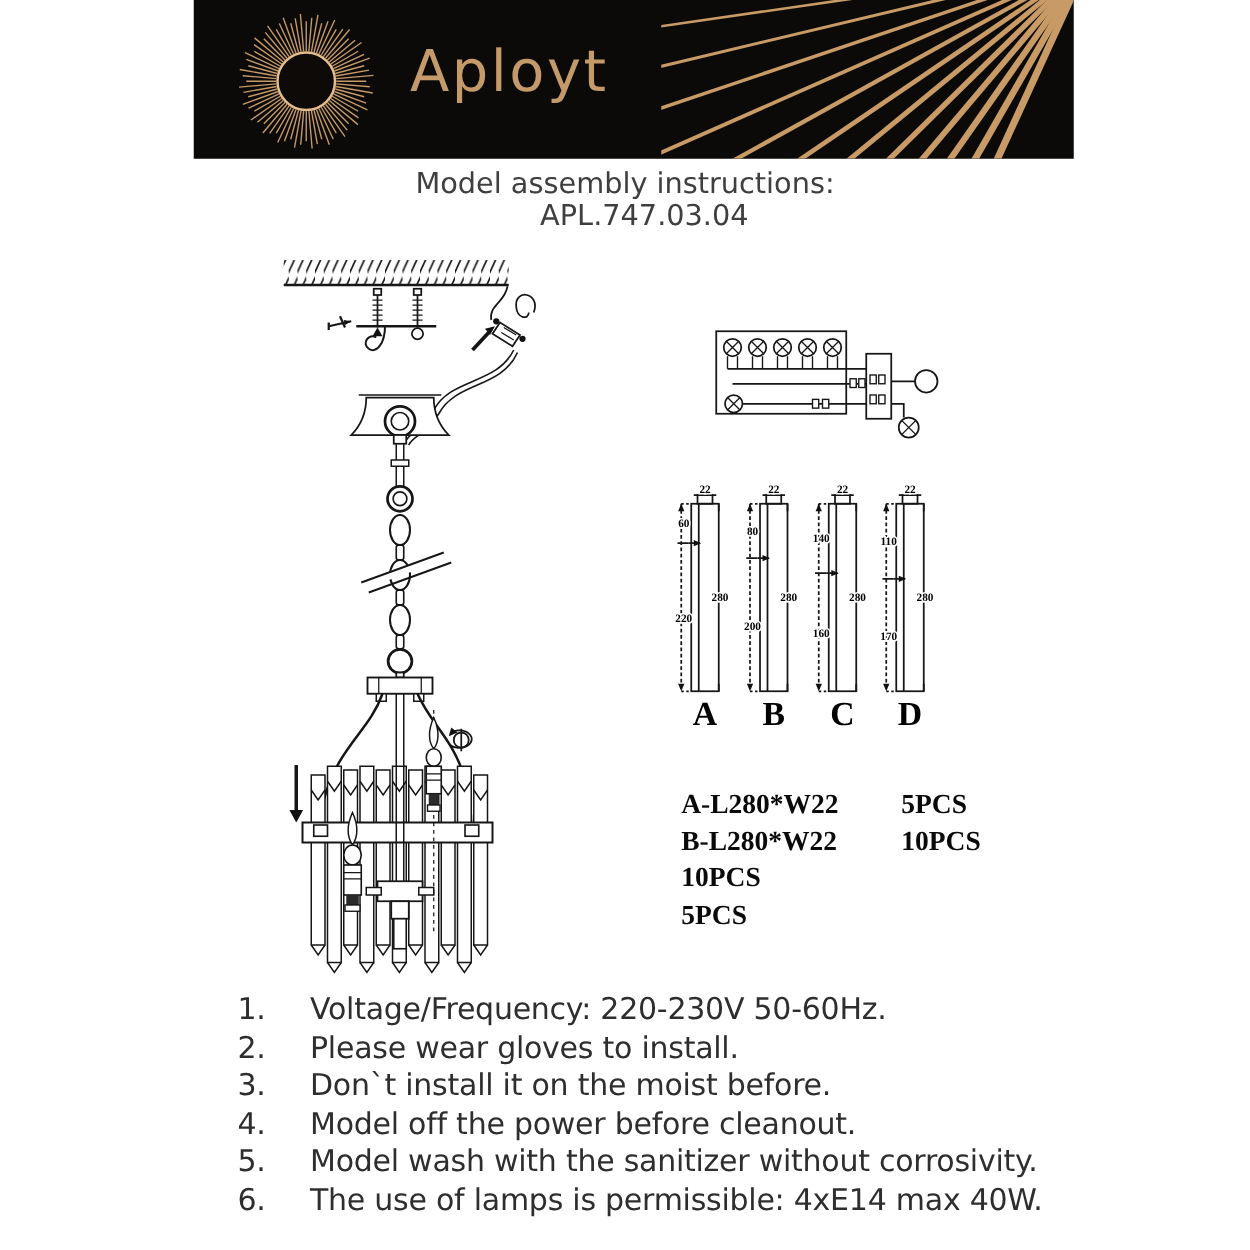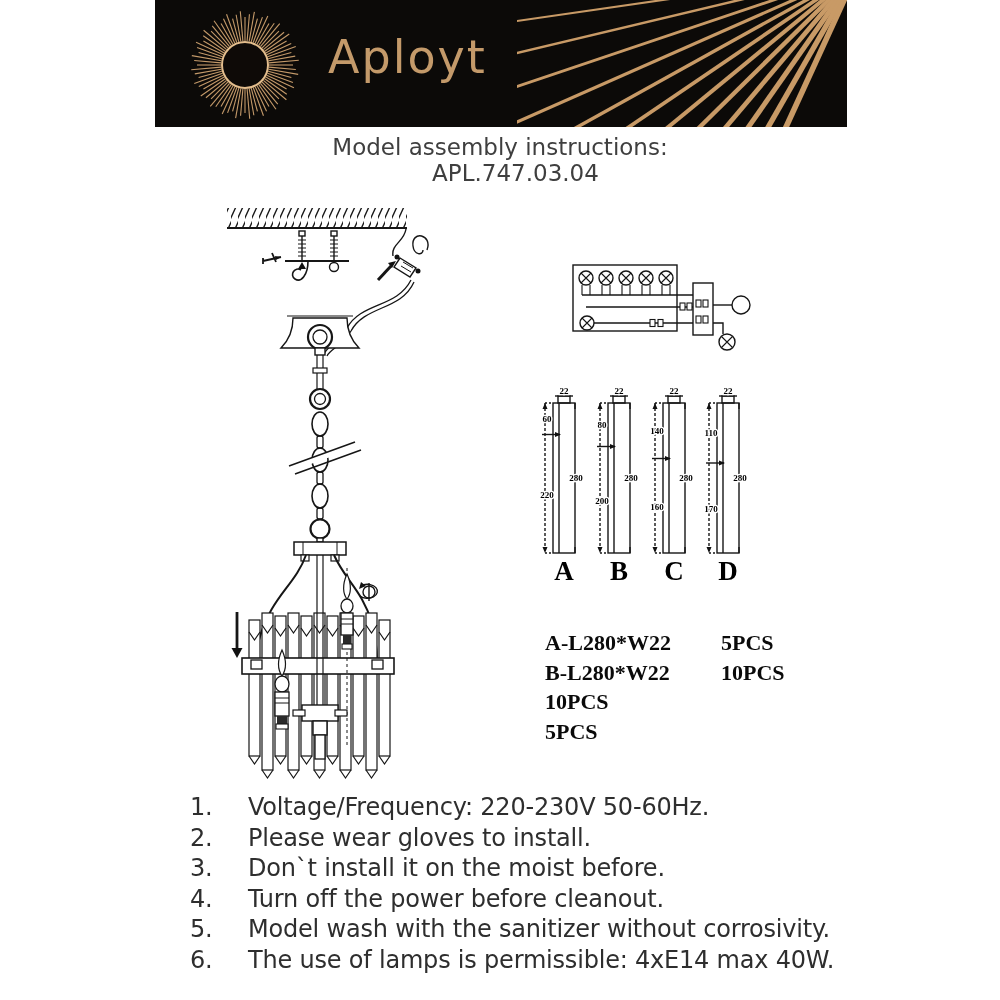--- a/index.html
+++ b/index.html
@@ -1,21 +1,21 @@
 <!DOCTYPE html>
 <html><head>
 <meta charset="utf-8">
 <style>
   html,body{margin:0;padding:0;background:#fff;}
   .page{position:relative;width:1000px;height:1000px;background:#fff;overflow:hidden;
         font-family:"DejaVu Sans",sans-serif;}
   .abs{position:absolute;}
 
   
-  .header{position:absolute;left:155px;top:0;width:692px;height:127px;background:#0c0a08;overflow:hidden;}
+  .header{position:absolute;left:155px;top:0;width:692px;height:127px;background:#0c0a08;overflow:hidden;padding-left:12px;}
   .brand{position:absolute;left:173px;top:30px;color:#c49a6a;font-size:46px;letter-spacing:2px;
          font-family:"DejaVu Sans",sans-serif;font-weight:400;}
 
   
   .title{position:absolute;left:0;top:134px;width:1000px;text-align:center;color:#3f3f3f;}
   .title .t1{font-size:23px;line-height:26px;}
   .title .t2{font-size:23px;line-height:26px;margin-left:31px;}
 
   
   .parts{position:absolute;left:545px;top:628px;font-family:"Liberation Serif",serif;
@@ -430,21 +430,21 @@
       <li>
         <span class="num">2.</span>
         <span class="txt">Please wear gloves to install.</span>
       </li>
       <li>
         <span class="num">3.</span>
         <span class="txt">Don`t install it on the moist before.</span>
       </li>
       <li>
         <span class="num">4.</span>
-        <span class="txt">Turn off the power before cleanout.</span>
+        <span class="txt">Model off the power before cleanout.</span>
       </li>
       <li>
         <span class="num">5.</span>
         <span class="txt">Model wash with the sanitizer without corrosivity.</span>
       </li>
       <li>
         <span class="num">6.</span>
         <span class="txt">The use of lamps is permissible: 4xE14 max 40W.</span>
       </li>
     </ol>

